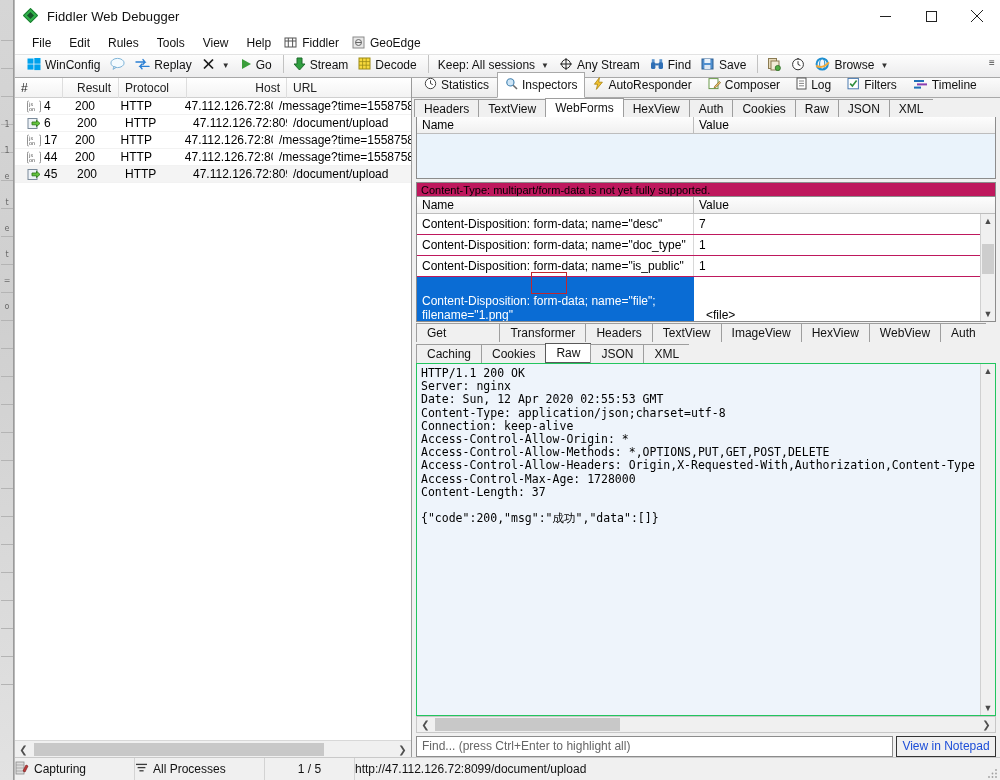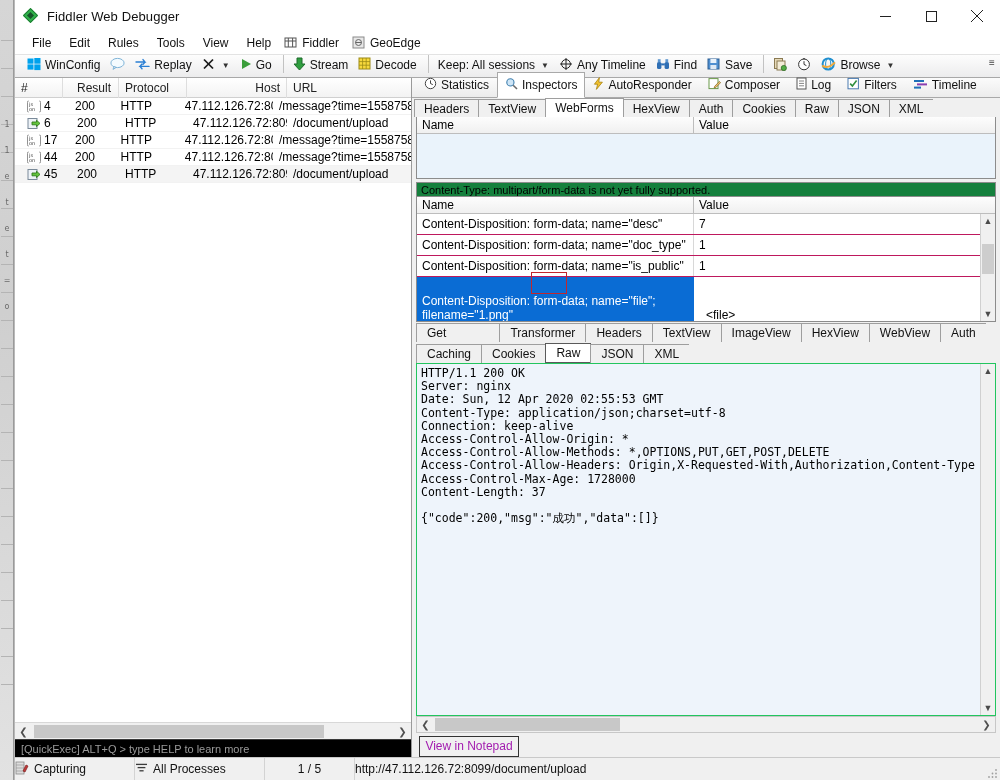--- a/index.html
+++ b/index.html
@@ -185,21 +185,21 @@
     flex: 0 0 auto; background: #f0f0f0; padding: 0 4px;
     display:flex; flex-direction:column;
   }
   .section-bar {
     height: 15px; background: linear-gradient(180deg,#c9c9c9,#a9a9a9);
     border: 1px solid #8c8c8c; font-size: 11px; color: #000;
     padding-left: 4px; line-height: 14px; position: relative;
   }
   .section-bar .grip { position:absolute; right:3px; top:4px; font-size:9px; color:#555; }
   .note-bar {
-    height: 15px; background: #15803d; font-size: 11px; color: #000;
+    height: 15px; background: #be185d; font-size: 11px; color: #000;
     border: 1px solid #8c8c8c; border-top: none; padding-left: 4px; line-height: 14px;
   }
   .grid {
     background: #ffffff; border: 1px solid #8c8c8c; border-top: none;
     display: flex; flex-direction: column; position: relative;
   }
   .grid-head { display: flex; height: 17px; flex: 0 0 17px;
     background: linear-gradient(180deg,#fdfdfd,#f0f0f0); border-bottom: 1px solid #bdbdbd; }
   .grid-head .gh { font-size: 12px; line-height: 17px; padding-left: 5px; color:#000; }
   .gh-name { width: 277px; border-right: 1px solid #bdbdbd; }
@@ -251,21 +251,21 @@
     display:flex; align-items:center; position: relative;
   }
   #findrow { height: 24px; flex: 0 0 24px; display:flex; align-items:center; gap:0; padding-top:2px;}
   #find-input {
     flex: 1 1 auto; height: 21px; background:#fff; border: 1px solid #8c8c8c;
     font-size: 12px; color:#666; padding: 0 5px; line-height: 19px;
     font-family:"Liberation Sans", sans-serif;
   }
   #notepad-btn {
     width: 100px; height: 21px; margin-left: 3px; background: #f0f0f0;
-    border: 1px solid #333; font-size: 12px; color:#a21caf;
+    border: 1px solid #333; font-size: 12px; color:#1d4ed8;
     display:flex; align-items:center; justify-content:center;
   }
 
   
   #statusbar {
     height: 23px; flex: 0 0 23px; background: #f0f0f0;
     border-top: 1px solid #c9c9c9; display: flex; align-items: center;
     font-size: 12px; color: #111;
   }
   .sb-cell { height: 23px; display:flex; align-items:center; gap: 5px; padding: 0 0;
@@ -443,21 +443,21 @@
       <span class="caret">▼</span>
     </div>
     <div class="tbtn">
       <span>
         <svg width="14" height="14" viewBox="0 0 14 14">
           <circle cx="7" cy="7" r="4.4" fill="none" stroke="#222" stroke-width="1"></circle>
           <line x1="7" y1="1" x2="7" y2="13" stroke="#222" stroke-width="1"></line>
           <line x1="1" y1="7" x2="13" y2="7" stroke="#222" stroke-width="1"></line>
         </svg>
       </span>
-      <span>Any Timeline</span>
+      <span>Any Stream</span>
     </div>
     <div class="tbtn">
       <span>
         <svg width="14" height="14" viewBox="0 0 14 14">
           <rect x="1" y="5" width="4.4" height="7" rx="1.6" fill="#2f6fb5"></rect>
           <rect x="8.6" y="5" width="4.4" height="7" rx="1.6" fill="#2f6fb5"></rect>
           <rect x="5.2" y="6.4" width="3.6" height="2" fill="#2f6fb5"></rect>
           <rect x="1.8" y="2.2" width="2.8" height="3" fill="#5e97d0"></rect>
           <rect x="9.4" y="2.2" width="2.8" height="3" fill="#5e97d0"></rect>
         </svg>
@@ -609,23 +609,20 @@
       </div>
 
       <div id="left-hscroll">
         <div class="hs-arrow">❮</div>
         <div class="hs-track">
           <div class="hs-thumb" style="left:2px; width:290px;"></div>
         </div>
         <div class="hs-arrow">❯</div>
       </div>
 
-      <div id="quickexec">
-        <span>[QuickExec] ALT+Q &gt; type HELP to learn more</span>
-      </div>
     </div>
 
     <div id="rightpane">
 
       <div id="insp-tabs">
         <div class="itab">
           <span>
             <svg width="13" height="13" viewBox="0 0 13 13">
                 <circle cx="6.5" cy="6.5" r="5.2" fill="#fff" stroke="#444" stroke-width="1"></circle>
                 <line x1="6.5" y1="6.5" x2="6.5" y2="3.4" stroke="#444" stroke-width="1"></line>
@@ -798,20 +795,21 @@
 
         <div id="resp-hscroll">
           <div class="hs-arrow">❮</div>
           <div class="hs-track">
             <div class="hs-thumb" style="left:1px; width:185px;"></div>
           </div>
           <div class="hs-arrow">❯</div>
         </div>
 
         <div id="findrow">
+          <div id="find-input">Find... (press Ctrl+Enter to highlight all)</div>
           <div id="notepad-btn">View in Notepad</div>
         </div>
       </div>
     </div>
   </div>
 
   <div id="statusbar">
     <div class="sb-cell" style="width:120px;">
       <span>
         <svg width="14" height="14" viewBox="0 0 14 14">

